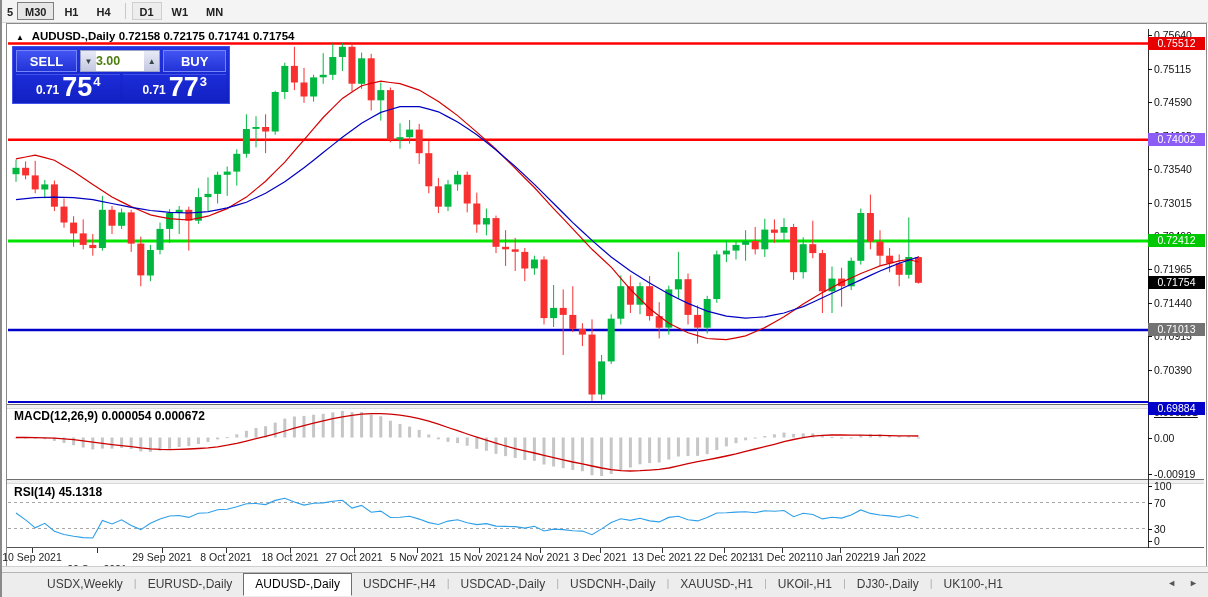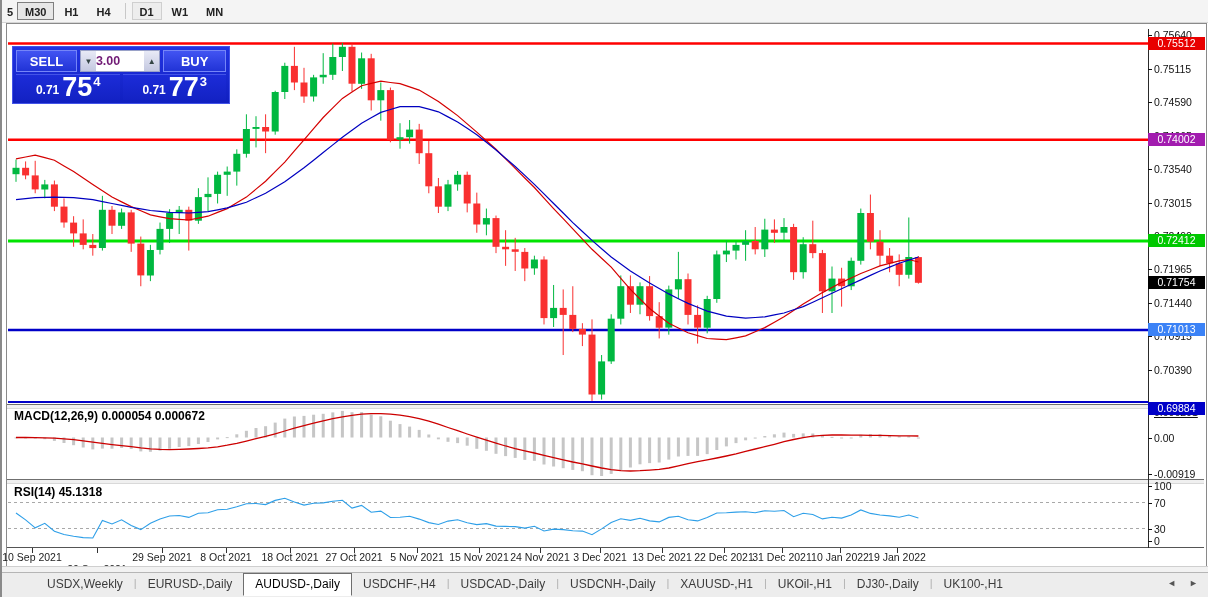--- a/index.html
+++ b/index.html
@@ -21,21 +21,21 @@
   #title .arr{font-size:8px;margin-right:5px;}
   
   #panel{left:10px;top:46px;width:218px;height:58px;background:linear-gradient(#2233e2,#101fc0);
          border:1px solid #4353e8;box-sizing:border-box;}
   #panel .row1{position:absolute;left:3px;right:3px;top:3px;height:22px;display:flex;gap:3px;}
   .tp-btn{color:#fff;font-size:13px;font-weight:700;font-family:"Liberation Sans",sans-serif;
           background:linear-gradient(#4254f2,#2133d6);border:1px solid #7585f8;height:22px;}
   #sellBtn{width:66px;} #buyBtn{width:68px;}
   #spinner{flex:1;display:flex;border:1px solid #9aa2c8;background:#fff;}
   .sp-btn{width:15px;background:linear-gradient(#e8eaf6,#c4c8e0);border:none;color:#344;font-size:8px;padding:0;}
-  #vol{flex:1;text-align:right;font-size:12.5px;font-weight:700;color:#701a75;line-height:20px;padding-right:24px;}
+  #vol{flex:1;text-align:right;font-size:12.5px;font-weight:700;color:#4d7c0f;line-height:20px;padding-right:24px;}
   #panel .row2{position:absolute;left:3px;right:3px;top:27px;bottom:3px;display:flex;gap:3px;}
   .bigpx{flex:1;color:#fff;display:flex;align-items:flex-end;justify-content:center;
          background:linear-gradient(#1c2cd8,#1322c4);border-top:1px solid #4353e8;}
   .bigpx .pre{font-size:12px;font-weight:700;margin:0 3px 3px 0;}
   .bigpx .big{font-size:27px;font-weight:700;line-height:26px;}
   .bigpx .sup{font-size:13px;font-weight:700;position:relative;top:-11px;left:1px;}
   
   svg{display:block;}
   .divider{left:5px;width:1197px;height:3px;background:#f0f0f0;border-top:1px solid #6f6f6f;border-bottom:1px solid #d9d9d9;}
   #axis-line{left:1146px;top:29px;width:1px;height:519px;background:#2a2a2a;}
@@ -461,20 +461,26 @@
         </g>
         <g>
           <line x1="910.4" y1="227.00016000000005" x2="910.4" y2="254.63728000000015" stroke="#F93030" stroke-width="1"></line>
           <rect x="906.9" y="228.1" width="7" height="25.7" fill="#F93030"></rect>
         </g>
       </g>
       <polyline points="8.0,129.9 17.6,128.0 27.2,126.1 36.8,128.6 46.4,131.2 56.0,136.9 65.6,142.6 75.2,149.0 84.8,155.4 94.4,161.7 104.0,168.1 113.6,172.9 123.2,177.6 132.8,181.8 142.4,185.9 152.0,187.8 161.6,189.7 171.2,190.4 180.8,191.0 190.4,189.1 200.0,187.2 209.6,183.4 219.2,179.6 228.8,173.8 238.4,168.1 248.0,160.1 257.6,152.2 267.2,142.6 276.8,133.1 286.4,121.9 296.0,110.8 305.6,99.6 315.2,88.5 324.8,78.9 334.4,69.4 344.0,63.0 353.6,56.7 363.2,54.4 372.8,52.2 382.4,53.5 392.0,54.7 401.6,57.9 411.2,61.1 420.8,66.8 430.4,72.6 440.0,79.6 449.6,86.6 459.2,94.9 468.8,103.1 478.4,111.7 488.0,120.3 497.6,129.9 507.2,139.4 516.8,149.0 526.4,158.5 536.0,169.1 545.6,179.6 555.2,189.7 564.8,199.9 574.4,210.1 584.0,220.3 593.6,229.2 603.2,238.1 612.8,249.3 622.4,260.4 632.0,270.0 641.6,279.5 651.2,286.9 660.8,294.2 670.4,299.0 680.0,303.7 689.6,306.6 699.2,309.5 708.8,310.1 718.4,310.7 728.0,308.8 737.6,306.9 747.2,302.8 756.8,298.6 766.4,293.2 776.0,287.8 785.6,281.4 795.2,275.1 804.8,269.3 814.4,263.6 824.0,258.5 833.6,253.4 843.2,249.0 852.8,244.5 862.4,240.7 872.0,236.9 881.6,234.3 891.2,231.8 900.8,230.5 910.4,233.0" fill="none" stroke="#D40000" stroke-width="1.2"></polyline>
       <polyline points="8.0,170.6 17.6,169.7 27.2,168.7 36.8,168.4 46.4,168.1 56.0,168.4 65.6,168.7 75.2,169.7 84.8,170.6 94.4,172.6 104.0,174.5 113.6,176.4 123.2,178.3 132.8,179.9 142.4,181.5 152.0,182.4 161.6,183.4 171.2,183.7 180.8,184.0 190.4,183.4 200.0,182.7 209.6,180.8 219.2,178.9 228.8,176.1 238.4,173.2 248.0,168.7 257.6,164.3 267.2,158.5 276.8,152.8 286.4,145.8 296.0,138.8 305.6,131.2 315.2,123.5 324.8,115.9 334.4,108.2 344.0,101.2 353.6,94.2 363.2,88.8 372.8,83.4 382.4,80.5 392.0,77.7 401.6,77.7 411.2,77.7 420.8,80.2 430.4,82.8 440.0,87.9 449.6,93.0 459.2,99.3 468.8,105.7 478.4,113.3 488.0,121.0 497.6,129.3 507.2,137.5 516.8,146.4 526.4,155.4 536.0,164.9 545.6,174.5 555.2,184.0 564.8,193.6 574.4,202.5 584.0,211.4 593.6,219.7 603.2,228.0 612.8,235.0 622.4,242.0 632.0,248.0 641.6,254.1 651.2,259.5 660.8,264.9 670.4,269.7 680.0,274.4 689.6,278.3 699.2,282.1 708.8,284.6 718.4,287.2 728.0,288.1 737.6,289.1 747.2,288.5 756.8,287.8 766.4,285.9 776.0,284.0 785.6,280.8 795.2,277.6 804.8,273.2 814.4,268.7 824.0,264.3 833.6,259.8 843.2,255.3 852.8,250.9 862.4,246.4 872.0,242.0 881.6,238.1 891.2,234.3 900.8,231.1 910.4,228.0" fill="none" stroke="#0000C0" stroke-width="1.2"></polyline>
     </svg>
 
+  <div id="title" class="abs">
+    <span class="arr">▲</span>
+    <span>AUDUSD-,Daily</span>
+    <span> </span>
+    <span>0.72158 0.72175 0.71741 0.71754</span>
+  </div>
 
   <div id="panel" class="abs">
     <div class="row1">
       <button id="sellBtn" class="tp-btn">SELL</button>
       <div id="spinner">
         <button class="sp-btn">▼</button>
         <div id="vol">3.00</div>
         <button class="sp-btn">▲</button>
       </div>
       <button id="buyBtn" class="tp-btn">BUY</button>
@@ -641,23 +647,23 @@
       <div class="ax-lab abs" style="top: 468px;">-0.00919</div>
       <div class="ax-tick abs" style="top: 486px;"></div>
       <div class="ax-lab abs" style="top: 480px;">100</div>
       <div class="ax-tick abs" style="top: 502.5px;"></div>
       <div class="ax-lab abs" style="top: 496.5px;">70</div>
       <div class="ax-tick abs" style="top: 528.5px;"></div>
       <div class="ax-lab abs" style="top: 522.5px;">30</div>
       <div class="ax-tick abs" style="top: 541px;"></div>
       <div class="ax-lab abs" style="top: 535px;">0</div>
       <div class="badge abs" style="top: 37px; background: rgb(232, 0, 0);">0.75512</div>
-      <div class="badge abs" style="top: 133.157px; background: #a21caf;">0.74002</div>
+      <div class="badge abs" style="top: 133.157px; background: #8b5cf6;">0.74002</div>
       <div class="badge abs" style="top: 234.408px; background: rgb(0, 200, 0);">0.72412</div>
-      <div class="badge abs" style="top: 323.496px; background: #3b82f6;">0.71013</div>
+      <div class="badge abs" style="top: 323.496px; background: #737373;">0.71013</div>
       <div class="badge abs" style="top: 402px; background: rgb(0, 0, 200);">0.69884</div>
       <div class="badge abs" style="top: 276.309px; background: rgb(0, 0, 0);">0.71754</div>
     </div>
   <div id="dateLayer">
       <div class="d-tick abs" style="left: 30px;"></div>
       <div class="d-lab abs" style="left: 30px;">10 Sep 2021</div>
       <div class="d-tick abs" style="left: 95px;"></div>
       <div class="d-lab abs" style="left: 95px; margin-top: 12px;">20 Sep 2021</div>
       <div class="d-tick abs" style="left: 160px;"></div>
       <div class="d-lab abs" style="left: 160px;">29 Sep 2021</div>

